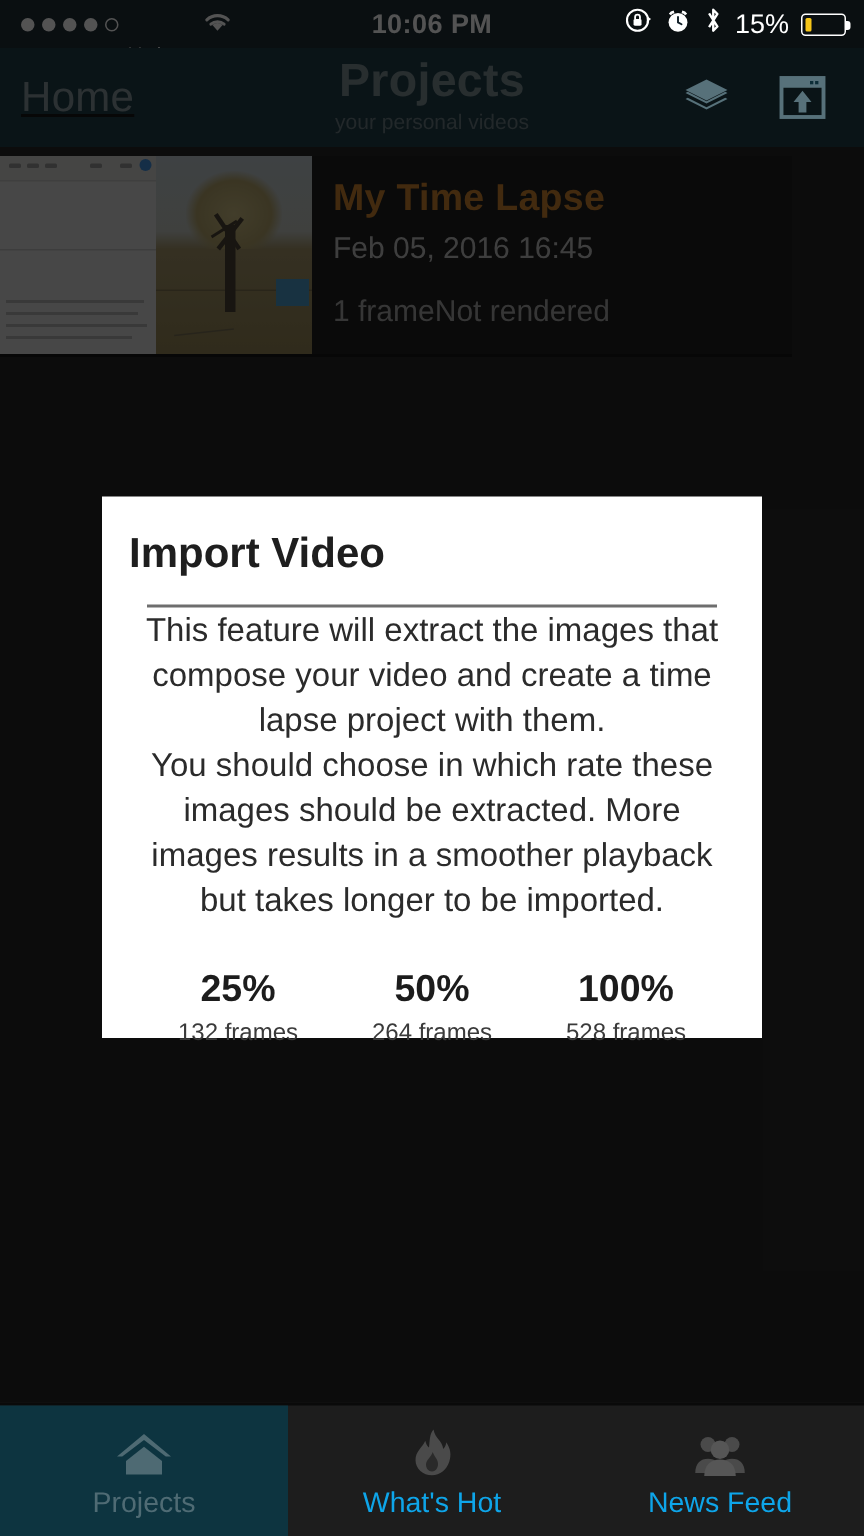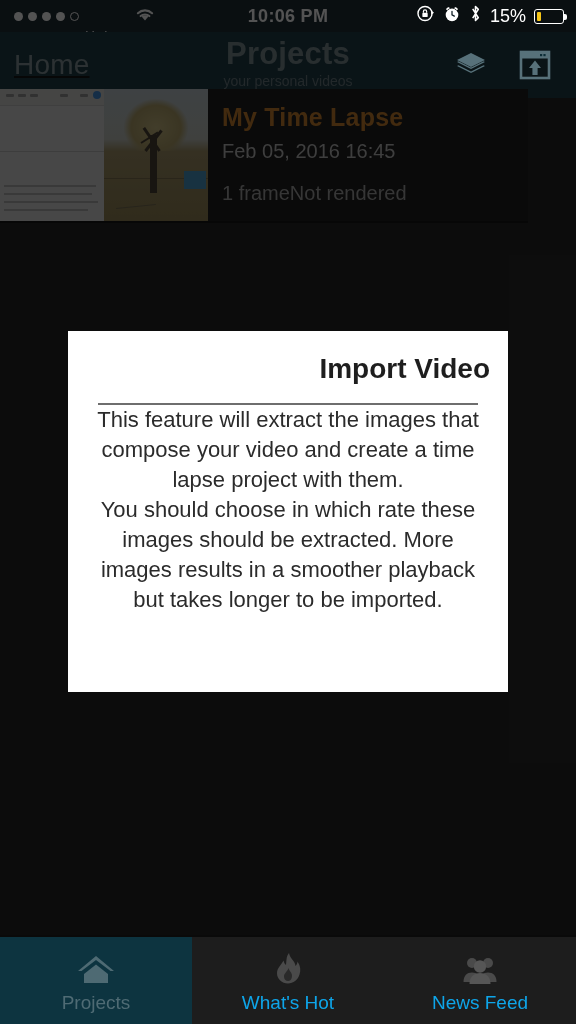--- a/index.html
+++ b/index.html
@@ -43,21 +43,21 @@
     position:absolute; left:0; right:0; top:4px;
     display:flex; flex-direction:column; align-items:center; pointer-events:none;
   }
   #nav-title{ color:#6f8288; font-size:31px; font-weight:bold; letter-spacing:.2px; }
   #nav-subtitle{ color:#5d7077; font-size:14px; margin-top:1px; }
   .nav-actions{ margin-left:auto; display:flex; align-items:center;
                 gap:30px; padding-right:24px; z-index:3; }
   .nav-icon{ width:34px; height:34px; display:flex; align-items:center; justify-content:center; }
 
   
-  #project-list{ position:absolute; top:89px; left:0; width:528px; }
+  #project-list{ position:absolute; top:104px; left:0; width:528px; }
   .project-row{ position:relative; height:132px; display:flex;
                 background:#0b0b0b; overflow:hidden; }
   .thumbs{ display:flex; height:132px; }
   .thumb{ width:104px; height:132px; position:relative; overflow:hidden; }
   .thumb-doc{ background:#d8d8d6; }
   .thumb-doc .tb{ position:absolute; left:0; right:0; top:0; height:17px;
                   background:#cfcfcd; border-bottom:1px solid #bdbdbb; }
   .thumb-doc .tb i{ position:absolute; top:5px; width:8px; height:3px;
                     background:#8e8e8c; border-radius:1px; }
   .thumb-doc .line{ position:absolute; left:4px; height:2px; background:#a9a9a7; }
@@ -86,21 +86,21 @@
 
   
   #scrim{ position:absolute; top:0; left:0; width:576px; height:1024px;
           background:rgba(10,10,10,.70); }
 
   
   #import-modal{
     position:absolute; left:68px; top:331px; width:440px; height:361px;
     background:#ffffff; z-index:10; padding:22px 18px 0 18px;
   }
-  #modal-title{ text-align:right; color:#1e1e1e; font-size:28px; font-weight:bold; }
+  #modal-title{ text-align:left; color:#1e1e1e; font-size:28px; font-weight:bold; }
   #modal-divider{ height:2px; background:#6e6e6e; margin:18px 12px 0 12px; }
   .modal-body{ padding:0 8px; }
   .modal-para{ text-align:center; color:#2b2b2b; font-size:22px;
                line-height:30px; }
   #rate-options{ display:flex; margin-top:30px; }
   .rate-opt{ flex:1; text-align:center; }
   .rate-pct{ color:#1c1c1c; font-size:25px; font-weight:bold; }
   .rate-frames{ color:#3a3a3a; font-size:16px; margin-top:6px; }
 
   
@@ -235,20 +235,34 @@
 </div>
 
 <div id="scrim"></div>
 
 <div id="import-modal">
   <div id="modal-title">Import Video</div>
   <div id="modal-divider"></div>
   <div class="modal-body">
     <div class="modal-para">This feature will extract the images that compose your video and create a time lapse project with them.</div>
     <div class="modal-para">You should choose in which rate these images should be extracted. More images results in a smoother playback but takes longer to be imported.</div>
+    <div id="rate-options">
+      <div class="rate-opt">
+        <div class="rate-pct">25%</div>
+        <div class="rate-frames">132 frames</div>
+      </div>
+      <div class="rate-opt">
+        <div class="rate-pct">50%</div>
+        <div class="rate-frames">264 frames</div>
+      </div>
+      <div class="rate-opt">
+        <div class="rate-pct">100%</div>
+        <div class="rate-frames">528 frames</div>
+      </div>
+    </div>
   </div>
 </div>
 
 <div id="tab-bar" style="background: rgb(29, 29, 29);">
   <div class="tab active" style="background: rgb(13, 52, 64);">
     <div class="tab-icon">
       <svg width="42" height="34" viewBox="0 0 42 34">
         <path d="M21 3 L39 18 L35.5 18 L21 7 L6.5 18 L3 18 Z" fill="#4e6a73"></path>
         <path d="M21 11.5 L33 21 V30 H9 V21 Z" fill="#4e6a73"></path>
       </svg>

